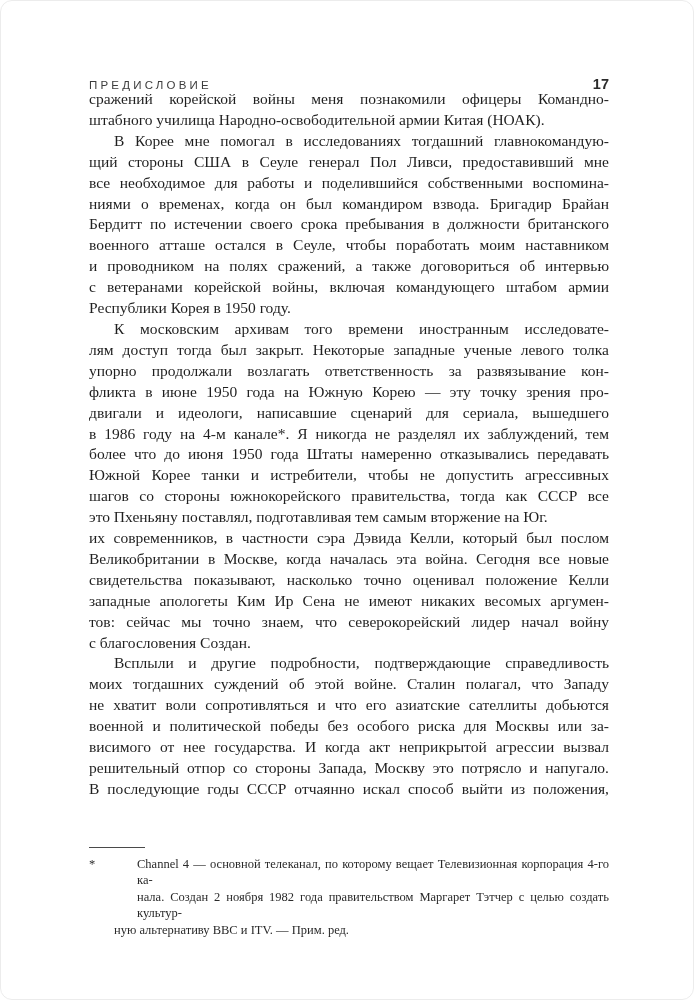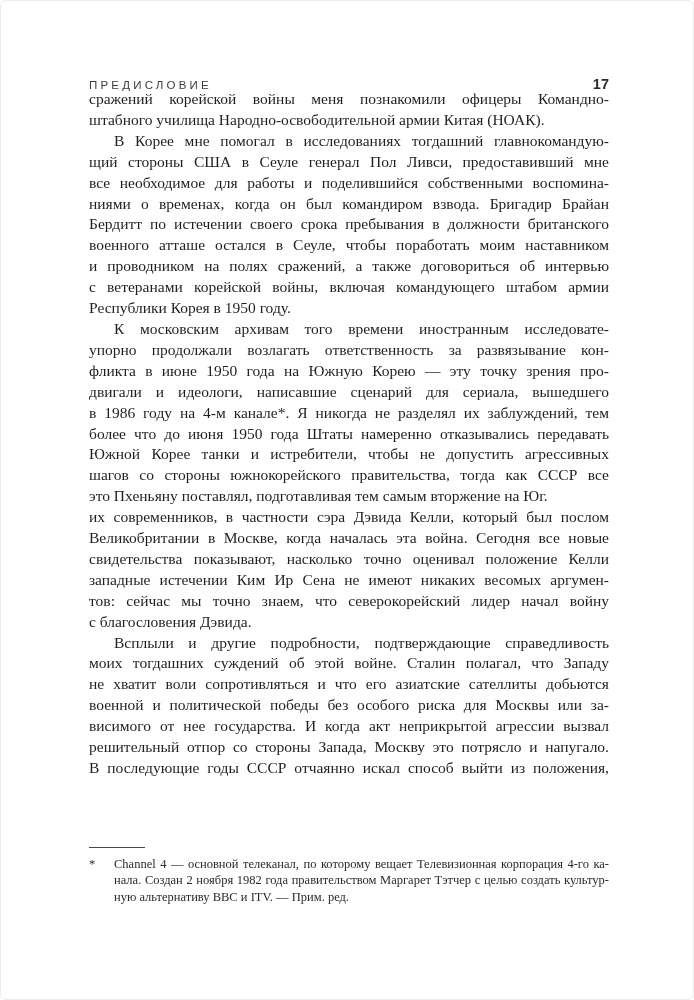--- a/index.html
+++ b/index.html
@@ -2,21 +2,21 @@
 <html><head>
 <meta charset="utf-8">
 <style>
   html, body { margin: 0; padding: 0; background: #fff; }
   .page {
     position: relative;
     width: 694px;
     height: 1000px;
     background: #ffffff;
     border: 1px solid #ececec;
-    border-radius: 6px;
+    border-radius: 12px;
     box-sizing: border-box;
     overflow: hidden;
     font-family: "Liberation Serif", "DejaVu Serif", serif;
   }
   .running-head {
     position: absolute;
     left: 88px;
     top: 47px;
     width: 520px;
     display: flex;
@@ -57,21 +57,21 @@
   .fn-rule {
     width: 56px;
     height: 0;
     border-top: 1.4px solid #4a4a4a;
     margin-bottom: 8px;
   }
   .fn-body { display: flex; font-size: 12.5px; }
   .fn-marker { width: 25px; flex: 0 0 25px; line-height: 16.4px; }
   .fn-text { flex: 1; }
   .fn-line { line-height: 16.4px; }
-  .fn-line.j { text-align: justify; text-align-last: justify; }
+  .fn-line.j { text-align: justify; text-align-last: justify; margin-left: 23px; }
   .it { }
 </style>
 </head>
 <body>
 
 <div class="page">
 
   <div class="running-head">
     <span class="section-title">ПРЕДИСЛОВИЕ</span>
     <span class="page-number">17</span>
@@ -88,36 +88,37 @@
         <div class="line j">все необходимое для работы и поделившийся собственными воспомина-</div>
         <div class="line j">ниями о временах, когда он был командиром взвода. Бригадир Брайан</div>
         <div class="line j">Бердитт по истечении своего срока пребывания в должности британского</div>
         <div class="line j">военного атташе остался в Сеуле, чтобы поработать моим наставником</div>
         <div class="line j">и проводником на полях сражений, а также договориться об интервью</div>
         <div class="line j">с ветеранами корейской войны, включая командующего штабом армии</div>
         <div class="line">Республики Корея в 1950 году.</div>
       </div>
       <div>
         <div class="line j ind">К московским архивам того времени иностранным исследовате-</div>
+        <div class="line j">лям доступ тогда был закрыт. Некоторые западные ученые левого толка</div>
         <div class="line j">упорно продолжали возлагать ответственность за развязывание кон-</div>
         <div class="line j">фликта в июне 1950 года на Южную Корею — эту точку зрения про-</div>
         <div class="line j">двигали и идеологи, написавшие сценарий для сериала, вышедшего</div>
         <div class="line j">в 1986 году на 4-м канале*. Я никогда не разделял их заблуждений, тем</div>
         <div class="line j">более что до июня 1950 года Штаты намеренно отказывались передавать</div>
         <div class="line j">Южной Корее танки и истребители, чтобы не допустить агрессивных</div>
         <div class="line j">шагов со стороны южнокорейского правительства, тогда как СССР все</div>
         <div class="line">это Пхеньяну поставлял, подготавливая тем самым вторжение на Юг.</div>
       </div>
       <div>
         <div class="line j">их современников, в частности сэра Дэвида Келли, который был послом</div>
         <div class="line j">Великобритании в Москве, когда началась эта война. Сегодня все новые</div>
         <div class="line j">свидетельства показывают, насколько точно оценивал положение Келли</div>
-        <div class="line j">западные истечении Ким Ир Сена не имеют никаких весомых аргумен-</div>
+        <div class="line j">западные апологеты Ким Ир Сена не имеют никаких весомых аргумен-</div>
         <div class="line j">тов: сейчас мы точно знаем, что северокорейский лидер начал войну</div>
-        <div class="line">с благословения Дэвида.</div>
+        <div class="line">с благословения Создан.</div>
       </div>
       <div>
         <div class="line j ind">Всплыли и другие подробности, подтверждающие справедливость</div>
         <div class="line j">моих тогдашних суждений об этой войне. Сталин полагал, что Западу</div>
         <div class="line j">не хватит воли сопротивляться и что его азиатские сателлиты добьются</div>
         <div class="line j">военной и политической победы без особого риска для Москвы или за-</div>
         <div class="line j">висимого от нее государства. И когда акт неприкрытой агрессии вызвал</div>
         <div class="line j">решительный отпор со стороны Запада, Москву это потрясло и напугало.</div>
         <div class="line j">В последующие годы СССР отчаянно искал способ выйти из положения,</div>
       </div>

